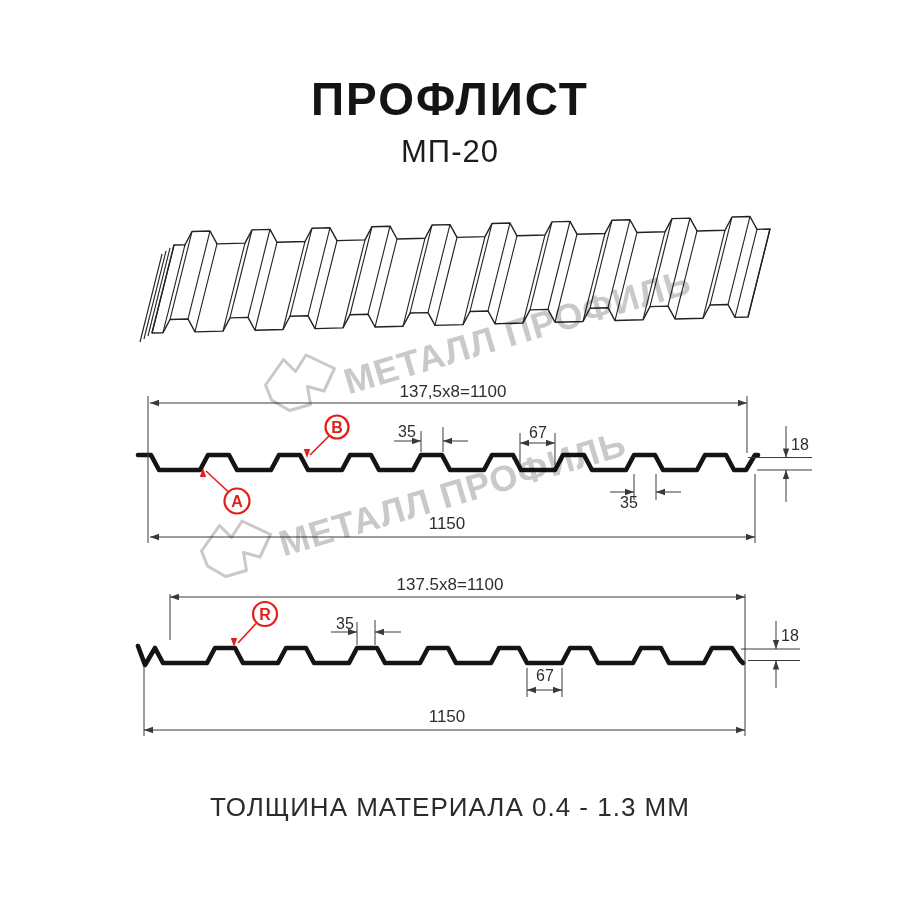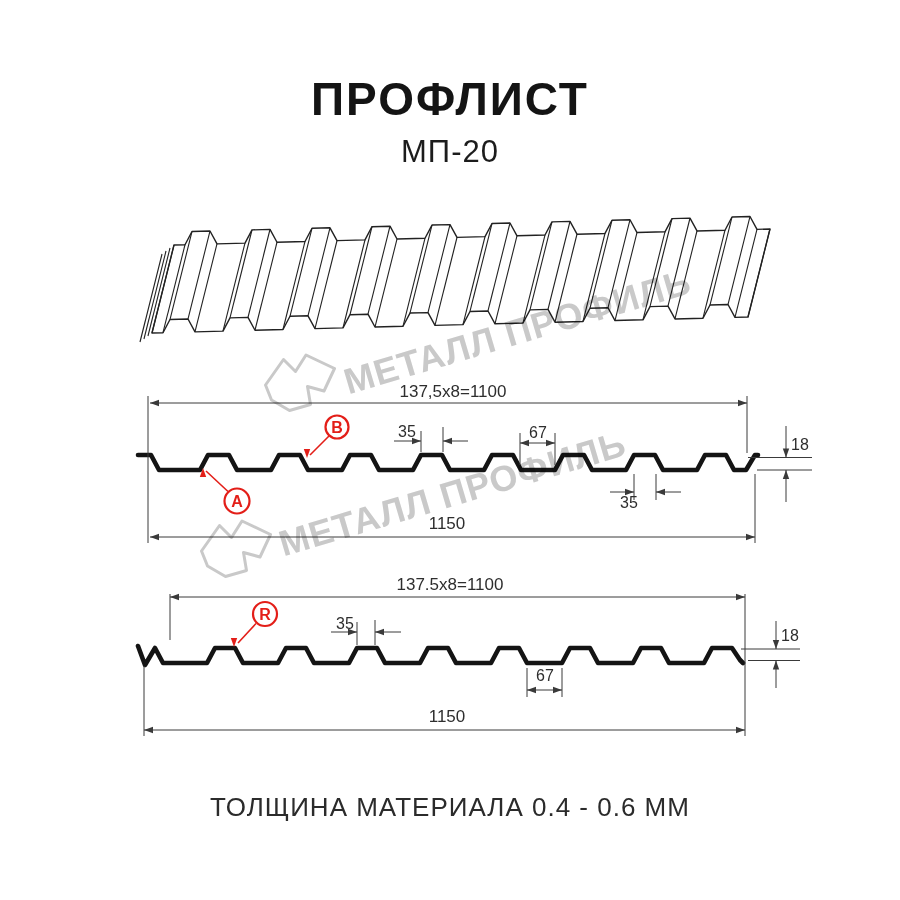--- a/index.html
+++ b/index.html
@@ -172,14 +172,14 @@
   <svg class="wm-logo" style="left:262px;top:352px" width="76" height="60" viewBox="0 0 100 80">
     <polygon points="4,44 28,10 44,26 58,4 96,22 82,52 60,46 64,70 36,78 12,64" fill="none" stroke="#c9c9c9" stroke-width="4" stroke-linejoin="round"></polygon>
   </svg>
   <div class="wm-text" style="left:345px;top:362px">МЕТАЛЛ ПРОФИЛЬ</div>
 
   <svg class="wm-logo" style="left:198px;top:518px" width="76" height="60" viewBox="0 0 100 80">
     <polygon points="4,44 28,10 44,26 58,4 96,22 82,52 60,46 64,70 36,78 12,64" fill="none" stroke="#c9c9c9" stroke-width="4" stroke-linejoin="round"></polygon>
   </svg>
   <div class="wm-text" style="left:280px;top:524px">МЕТАЛЛ ПРОФИЛЬ</div>
 
-  <div class="footer">ТОЛЩИНА МАТЕРИАЛА 0.4 - 0.6 ММ</div>
+  <div class="footer">ТОЛЩИНА МАТЕРИАЛА 0.4 - 1.3 ММ</div>
 </div>
 
 </body></html>

